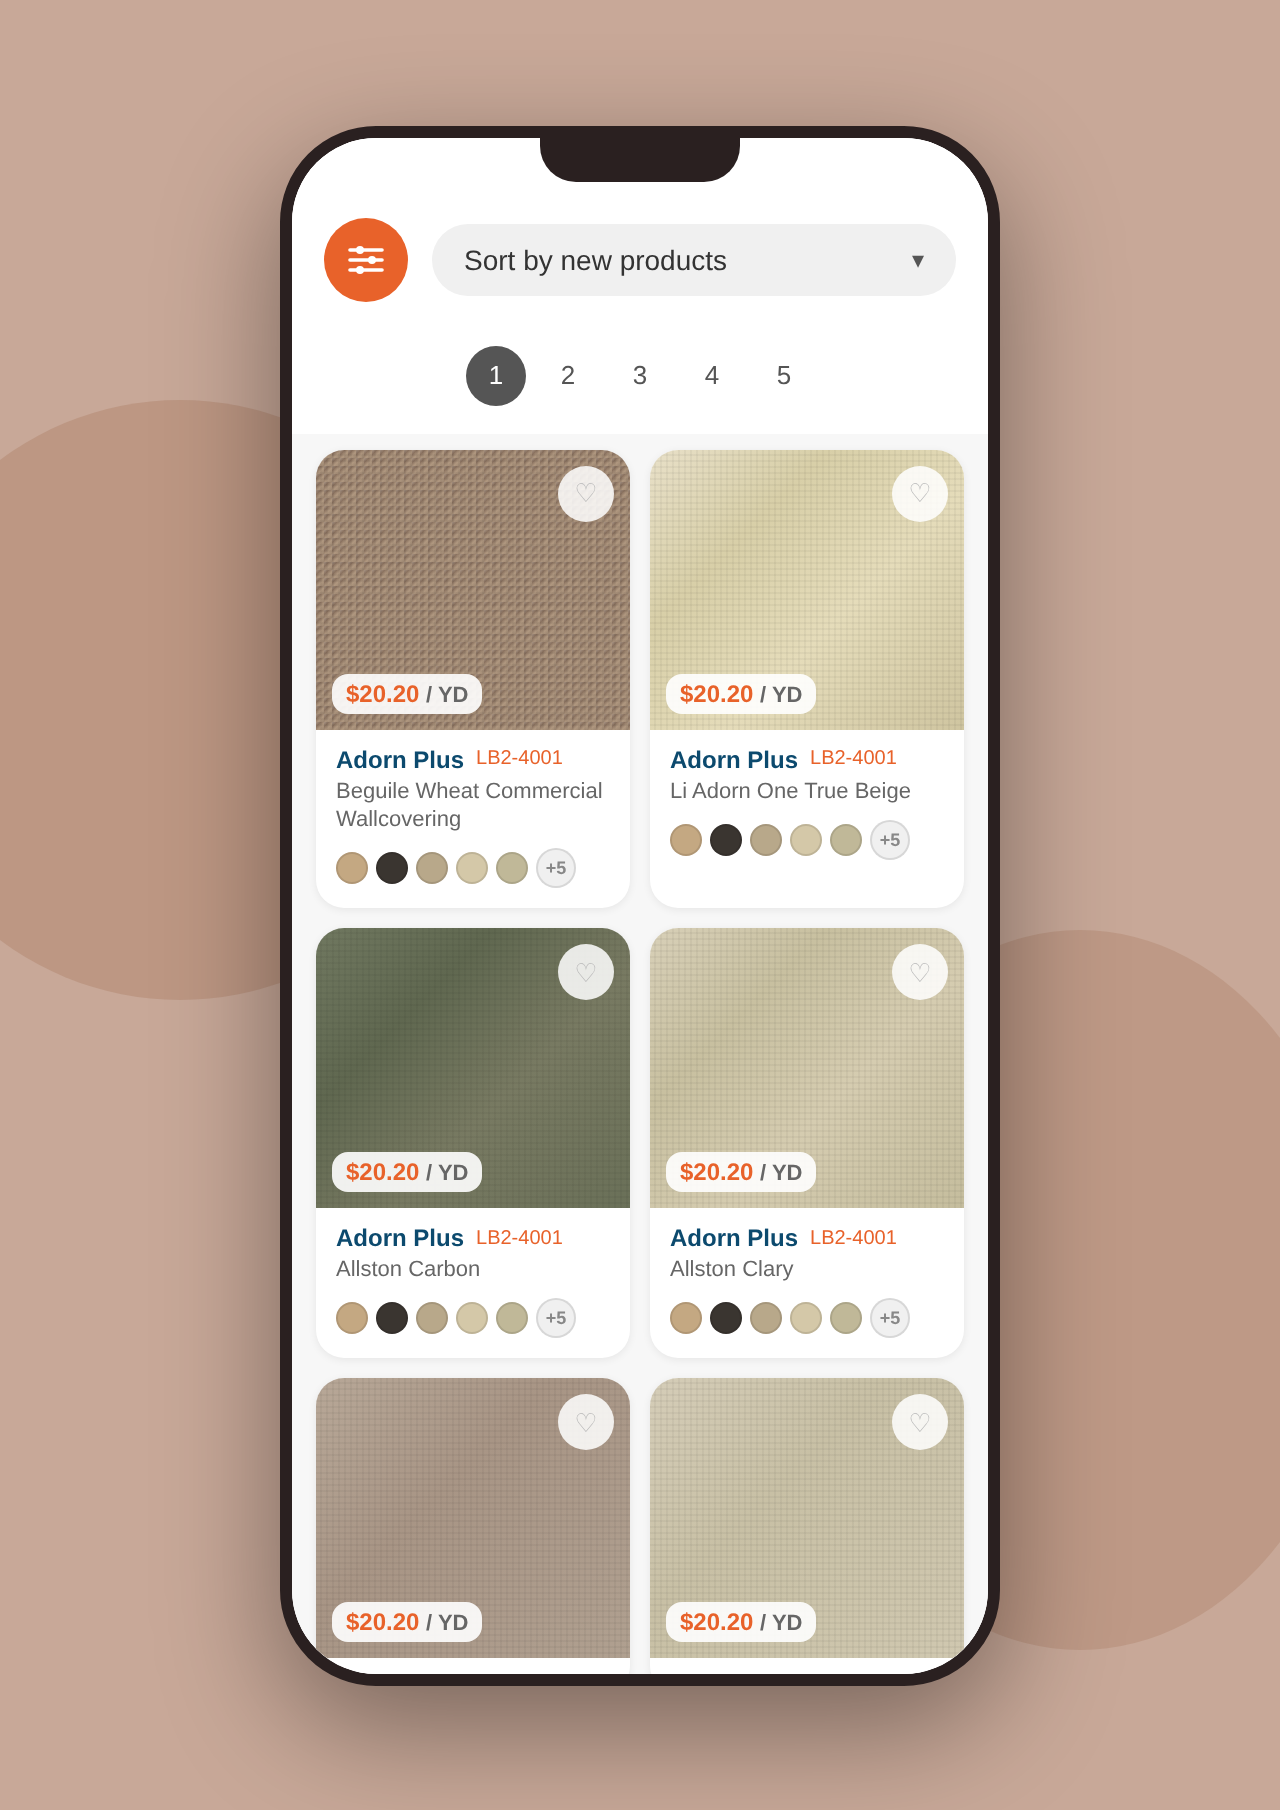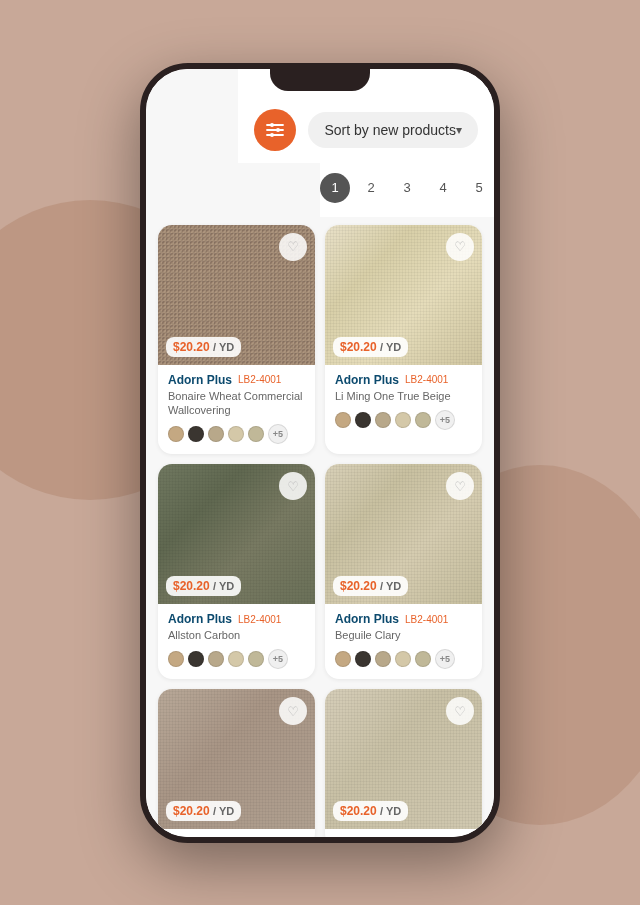--- a/index.html
+++ b/index.html
@@ -65,21 +65,20 @@
 
     
     .screen {
       width: 100%;
       height: 100%;
       background: #f7f7f7;
       border-radius: 42px;
       overflow: hidden;
       display: flex;
       flex-direction: column;
-      align-items: flex-end;
     }
 
     
     .header {
       display: flex;
       align-items: center;
       padding: 40px 16px 12px 16px;
       background: #fff;
       gap: 12px;
     }
@@ -377,21 +376,21 @@
           <span>$20.20</span>
           <span class="price-unit">/ YD</span>
         </div>
         <button class="heart-btn">♡</button>
       </div>
       <div class="card-body">
         <div class="card-brand-row">
           <span class="brand-name">Adorn Plus</span>
           <span class="brand-code">LB2-4001</span>
         </div>
-        <div class="product-name">Bonaire Wheat Commercial Wallcovering</div>
+        <div class="product-name">Beguile Wheat Commercial Wallcovering</div>
         <div class="swatches-row">
           <div class="swatch" style="background:#c4a882;"></div>
                 <div class="swatch" style="background:#3a3530;"></div>
                 <div class="swatch" style="background:#b8a88a;"></div>
                 <div class="swatch" style="background:#d4c8a8;"></div>
                 <div class="swatch" style="background:#c0b898;"></div>
                 <div class="swatch-more">+5</div>
         </div>
       </div>
     </div>
@@ -402,21 +401,21 @@
           <span>$20.20</span>
           <span class="price-unit">/ YD</span>
         </div>
         <button class="heart-btn">♡</button>
       </div>
       <div class="card-body">
         <div class="card-brand-row">
           <span class="brand-name">Adorn Plus</span>
           <span class="brand-code">LB2-4001</span>
         </div>
-        <div class="product-name">Li Ming One True Beige</div>
+        <div class="product-name">Li Adorn One True Beige</div>
         <div class="swatches-row">
           <div class="swatch" style="background:#c4a882;"></div>
                 <div class="swatch" style="background:#3a3530;"></div>
                 <div class="swatch" style="background:#b8a88a;"></div>
                 <div class="swatch" style="background:#d4c8a8;"></div>
                 <div class="swatch" style="background:#c0b898;"></div>
                 <div class="swatch-more">+5</div>
         </div>
       </div>
     </div>
@@ -452,21 +451,21 @@
           <span>$20.20</span>
           <span class="price-unit">/ YD</span>
         </div>
         <button class="heart-btn">♡</button>
       </div>
       <div class="card-body">
         <div class="card-brand-row">
           <span class="brand-name">Adorn Plus</span>
           <span class="brand-code">LB2-4001</span>
         </div>
-        <div class="product-name">Beguile Clary</div>
+        <div class="product-name">Allston Clary</div>
         <div class="swatches-row">
           <div class="swatch" style="background:#c4a882;"></div>
                 <div class="swatch" style="background:#3a3530;"></div>
                 <div class="swatch" style="background:#b8a88a;"></div>
                 <div class="swatch" style="background:#d4c8a8;"></div>
                 <div class="swatch" style="background:#c0b898;"></div>
                 <div class="swatch-more">+5</div>
         </div>
       </div>
     </div>

